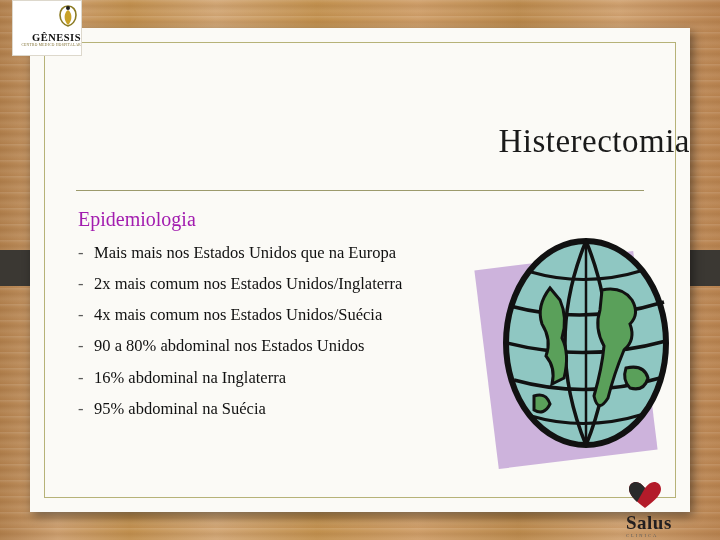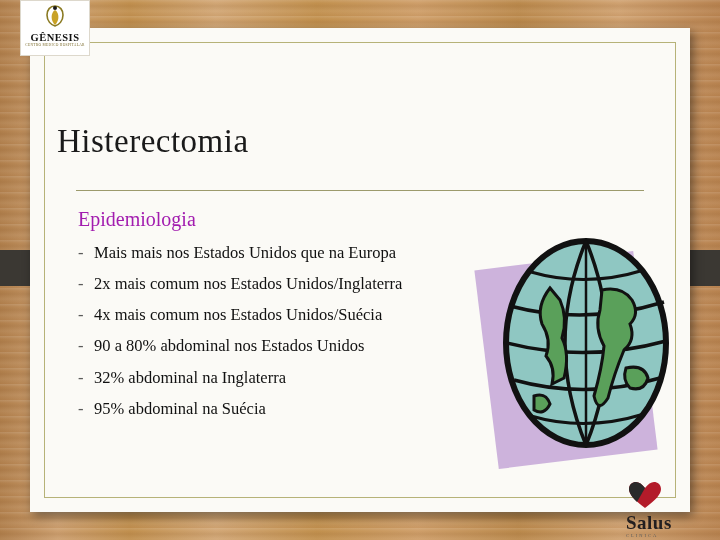--- a/index.html
+++ b/index.html
@@ -62,25 +62,24 @@
     border: 1px solid #b6b278;
     pointer-events: none;
   }
 
   
   #title {
     position: absolute;
     left: 0;
     top: 95px;
     width: 660px;
-    text-align: left;
+    text-align: right;
     font-size: 33px;
     color: #1a1a1a;
     letter-spacing: 0.5px;
-    margin-left: 27px;
   }
   #title-rule {
     position: absolute;
     left: 46px;
     top: 162px;
     width: 568px;
     height: 1px;
     background: #9c9a6c;
   }
 
@@ -132,27 +131,27 @@
   }
   #globe-svg {
     position: absolute;
     left: 28px;
     top: 10px;
   }
 
   
   #logo-genesis {
     position: absolute;
-    left: 20px;
+    left: 12px;
     top: 0px;
     width: 68px;
     height: 54px;
     background: #ffffff;
     border: 1px solid #ddd8cc;
-    text-align: center;
+    text-align: right;
     overflow: hidden;
   }
   #logo-genesis .mark {
     margin-top: 3px;
   }
   #logo-genesis .gname {
     font-size: 10.5px;
     font-weight: bold;
     letter-spacing: 0.5px;
     color: #111;
@@ -215,21 +214,21 @@
       <div class="bullet">
         <span class="dash">-</span>
         <span class="txt">4x mais comum nos Estados Unidos/Suécia</span>
       </div>
       <div class="bullet">
         <span class="dash">-</span>
         <span class="txt">90 a 80% abdominal nos Estados Unidos</span>
       </div>
       <div class="bullet">
         <span class="dash">-</span>
-        <span class="txt">32% abdominal na Inglaterra</span>
+        <span class="txt">16% abdominal na Inglaterra</span>
       </div>
       <div class="bullet">
         <span class="dash">-</span>
         <span class="txt">95% abdominal na Suécia</span>
       </div>
     </div>
 
     <div id="globe-wrap">
       <div id="purple-square"></div>
       <svg id="globe-svg" width="180" height="230" viewBox="0 0 180 230">

